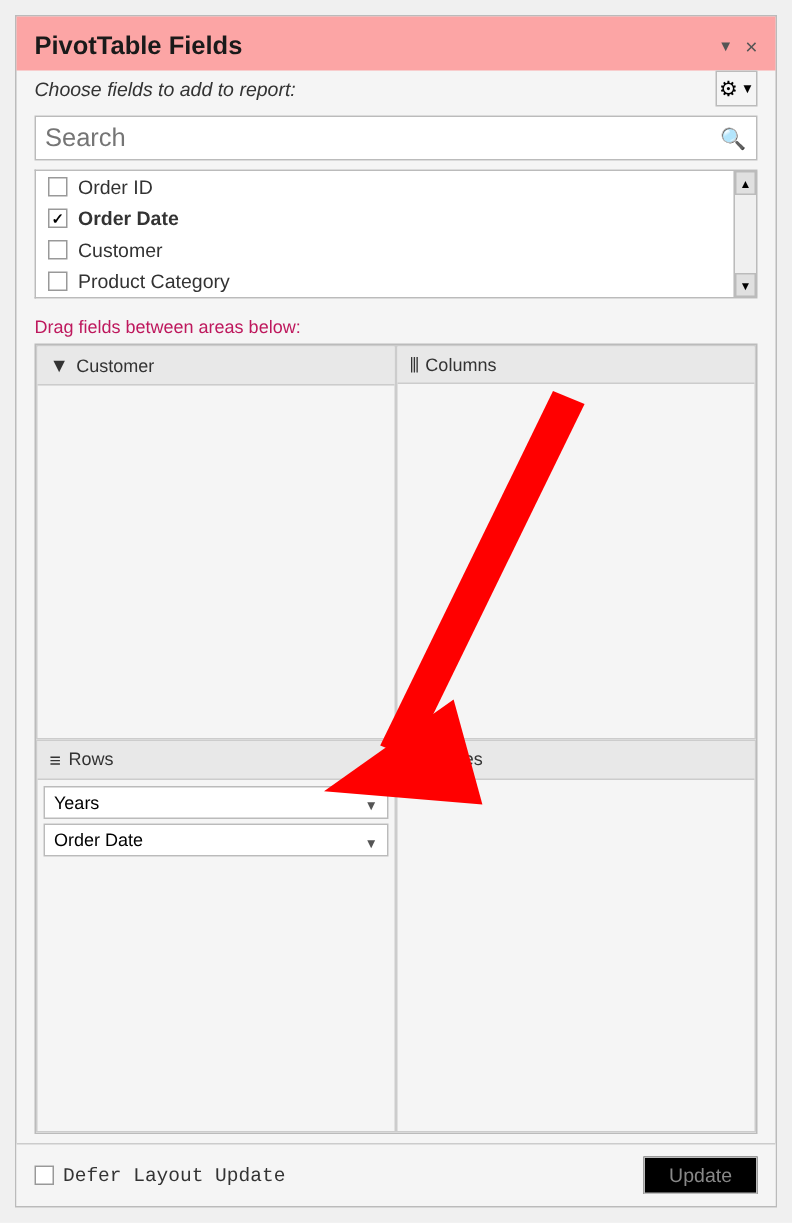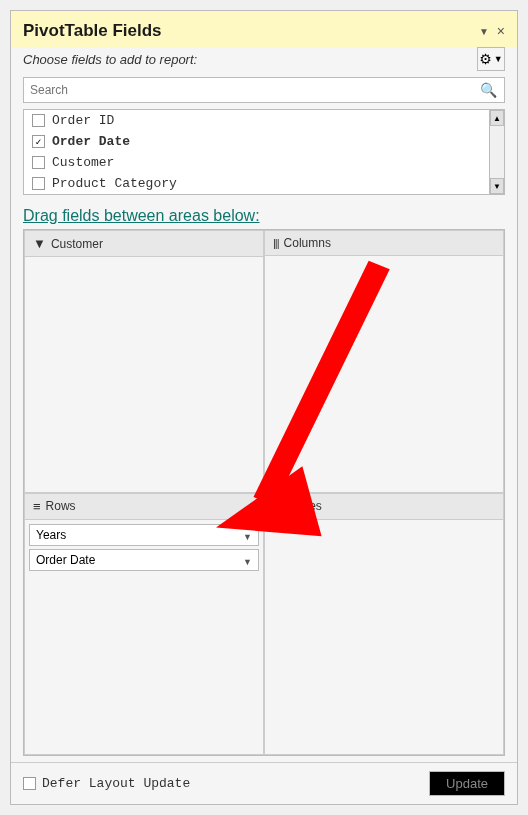--- a/index.html
+++ b/index.html
@@ -19,21 +19,21 @@
       background: #f5f5f5;
       border: 1px solid #bbb;
       display: flex;
       flex-direction: column;
     }
     .panel-header {
       display: flex;
       align-items: center;
       justify-content: space-between;
       padding: 10px 12px 6px 12px;
-      background: #fef9c3;
+      background: #fca5a5;
     }
     .panel-title {
       font-size: 17px;
       font-weight: 600;
       color: #1a1a1a;
     }
     .header-right {
       display: flex;
       align-items: center;
       gap: 8px;
@@ -78,41 +78,40 @@
       align-items: center;
       margin: 0 12px 6px 12px;
       border: 1px solid #bbb;
       background: white;
     }
     .search-input {
       flex: 1;
       border: none;
       outline: none;
       padding: 4px 6px;
-      font-size: 12px;
+      font-size: 17px;
       background: white;
       color: #a16207;
     }
     .search-icon {
       padding: 4px 6px;
       color: #1565c0;
       font-size: 14px;
     }
     .fields-list {
       background: white;
       margin: 0 12px 6px 12px;
       border: 1px solid #bbb;
       border-right: none;
       display: flex;
     }
     .fields-scroll {
       flex: 1;
       overflow-y: auto;
       max-height: 190px;
-      font-family: Liberation Mono, monospace;
     }
     .fields-scrollbar {
       width: 16px;
       background: #f0f0f0;
       border-left: 1px solid #bbb;
       display: flex;
       flex-direction: column;
       border-right: 1px solid #bbb;
     }
     .scrollbar-up, .scrollbar-down {
@@ -153,23 +152,22 @@
       color: #000;
     }
     .field-label {
       color: #333;
     }
     .field-label.bold {
       font-weight: bold;
     }
     .drag-label {
       padding: 6px 12px 4px 12px;
-      color: #0f766e;
-      font-size: 16px;
-      text-decoration: underline;
+      color: #be185d;
+      font-size: 12px;
     }
     .areas-grid {
       display: grid;
       grid-template-columns: 1fr 1fr;
       grid-template-rows: 1fr 1fr;
       flex: 1;
       margin: 0 12px 6px 12px;
       border: 1px solid #bbb;
       background: #f5f5f5;
       position: relative;

